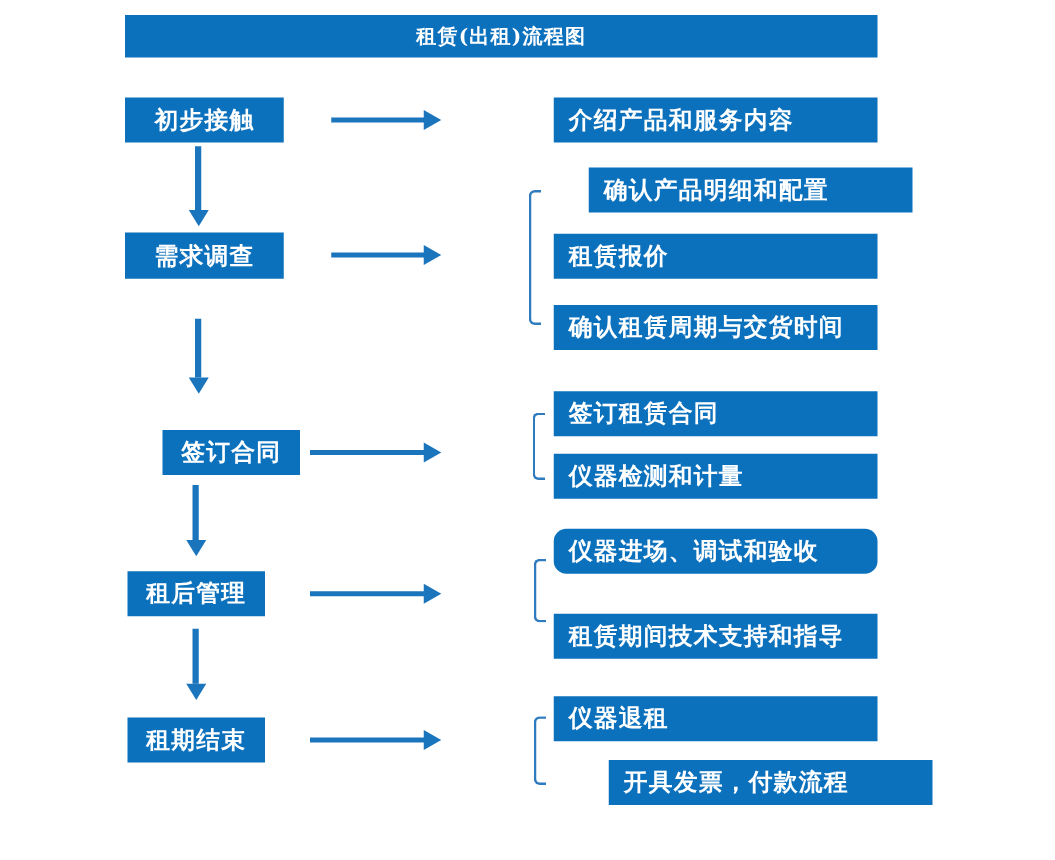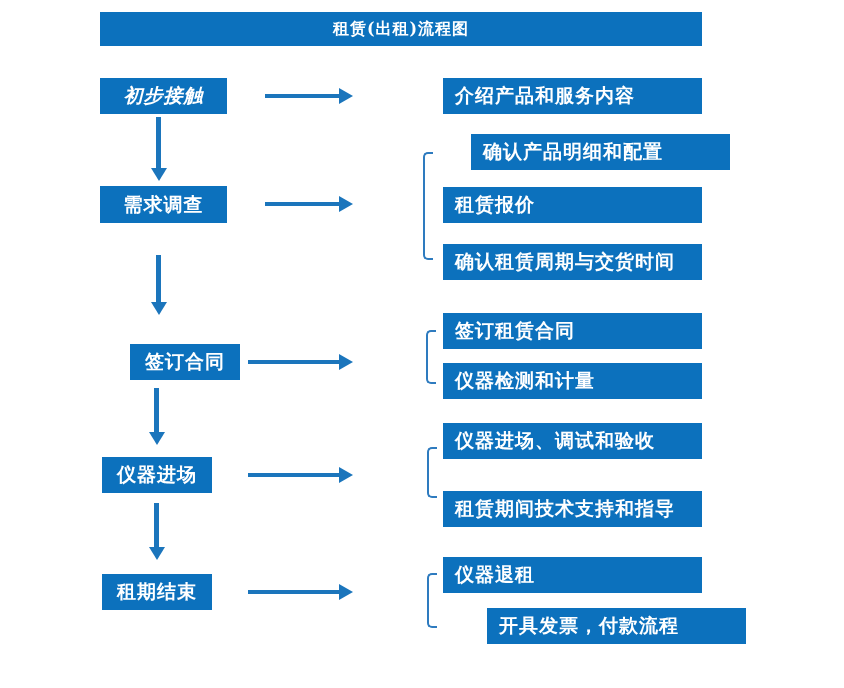--- a/index.html
+++ b/index.html
@@ -53,24 +53,24 @@
     box-sizing:border-box;
   }
 </style>
 </head>
 <body>
 
 <div id="canvas">
 
   <div class="bluebox titlebar" style="left:100px; top:12px; width:602px; height:34px;">租赁(出租)流程图</div>
 
-  <div class="bluebox step-box" style="left:100px; top:78px;  width:127px; height:36px;font-style:italic;">初步接触</div>
+  <div class="bluebox step-box" style="left:100px; top:78px;  width:127px; height:36px;">初步接触</div>
   <div class="bluebox step-box" style="left:100px; top:186px; width:127px; height:37px;">需求调查</div>
   <div class="bluebox step-box" style="left:102px; top:344px; width:110px; height:36px;margin-left:28px;">签订合同</div>
-  <div class="bluebox step-box" style="left:102px; top:457px; width:110px; height:36px;">仪器进场</div>
+  <div class="bluebox step-box" style="left:102px; top:457px; width:110px; height:36px;">租后管理</div>
   <div class="bluebox step-box" style="left:102px; top:574px; width:110px; height:36px;text-align:right;">租期结束</div>
 
   <div class="v-arrow" style="left:151px; top:117px; height:64px;">
     <div class="shaft" style="height:51px;"></div>
     <div class="head"></div>
   </div>
   <div class="v-arrow" style="left:151px; top:255px; height:60px;">
     <div class="shaft" style="height:47px;"></div>
     <div class="head"></div>
   </div>
@@ -111,19 +111,19 @@
 
   <div class="bluebox detail-box" style="left:443px; top:78px;  width:259px; height:36px;">介绍产品和服务内容</div>
 
   <div class="bluebox detail-box" style="left:443px; top:134px; width:259px; height:36px;margin-left:28px;">确认产品明细和配置</div>
   <div class="bluebox detail-box" style="left:443px; top:187px; width:259px; height:36px;">租赁报价</div>
   <div class="bluebox detail-box" style="left:443px; top:244px; width:259px; height:36px;">确认租赁周期与交货时间</div>
 
   <div class="bluebox detail-box" style="left:443px; top:313px; width:259px; height:36px;">签订租赁合同</div>
   <div class="bluebox detail-box" style="left:443px; top:363px; width:259px; height:36px;">仪器检测和计量</div>
 
-  <div class="bluebox detail-box" style="left:443px; top:423px; width:259px; height:36px;">仪器进场、调试和验收</div>
+  <div class="bluebox detail-box" style="left:443px; top:423px; width:259px; height:36px;border-radius:10px;">仪器进场、调试和验收</div>
   <div class="bluebox detail-box" style="left:443px; top:491px; width:259px; height:36px;">租赁期间技术支持和指导</div>
 
   <div class="bluebox detail-box" style="left:443px; top:557px; width:259px; height:36px;">仪器退租</div>
   <div class="bluebox detail-box" style="left:443px; top:608px; width:259px; height:36px;margin-left:44px;">开具发票，付款流程</div>
 
 </div>
 
 </body></html>

